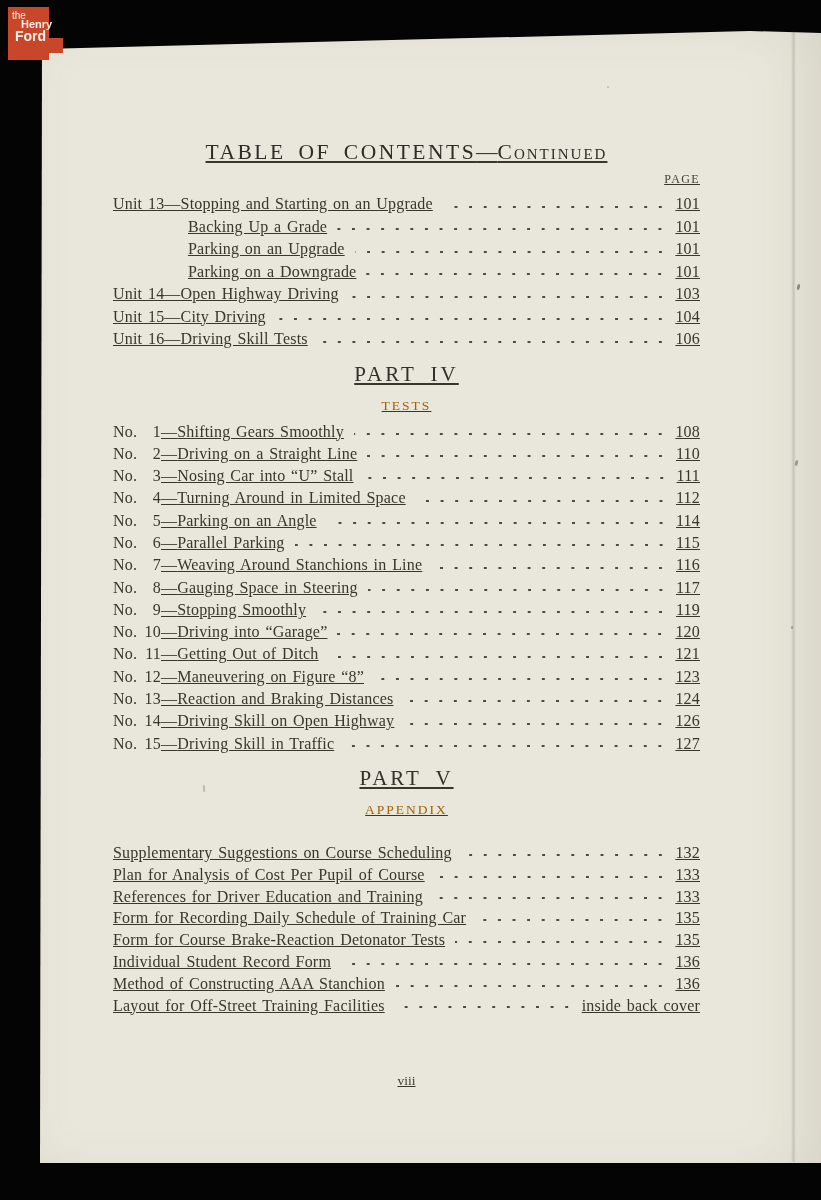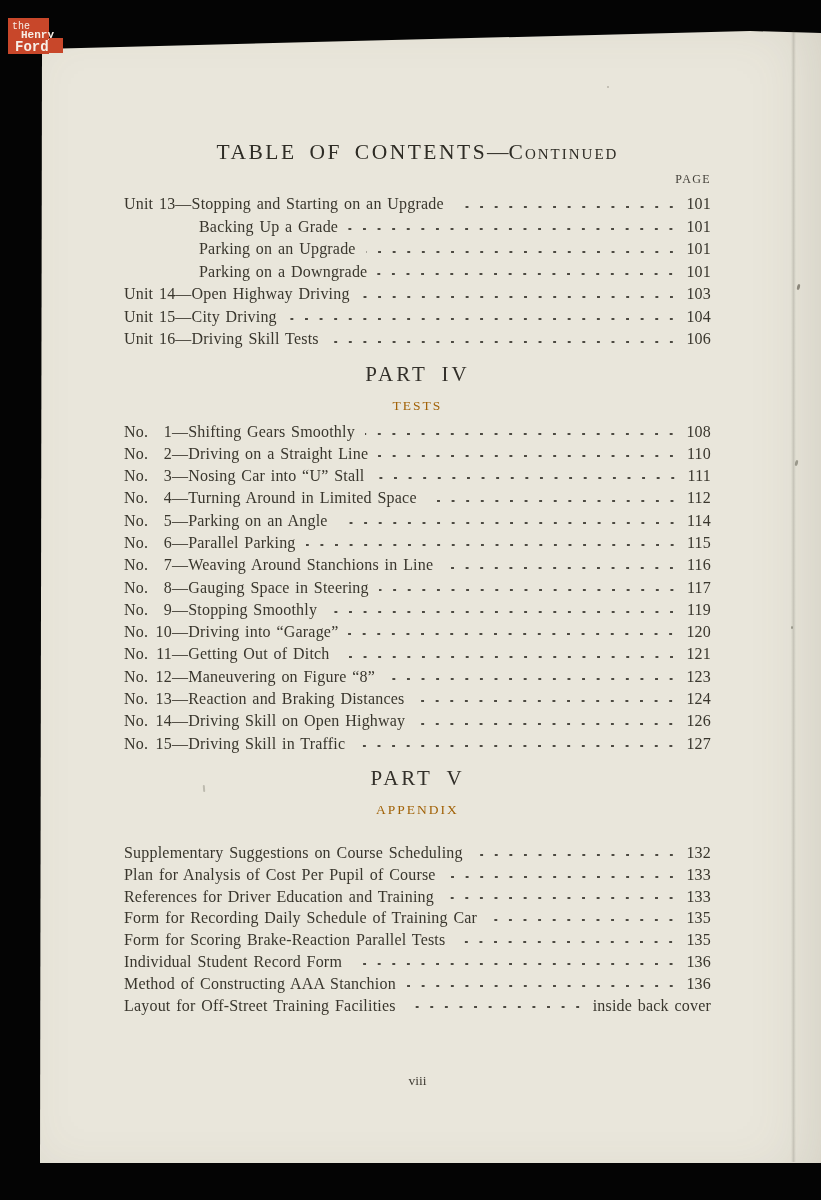--- a/index.html
+++ b/index.html
@@ -13,22 +13,23 @@
     position:absolute; inset:0;
     background:var(--paper,#e9e6db);
     clip-path:polygon(42px 49px, 750px 31px, 821px 33px, 821px 1163px, 40px 1163px);
     box-shadow:inset 0 0 70px rgba(96,90,70,0.20);
   }
   .crease {
     position:absolute; left:791px; top:30px; bottom:38px; width:5px;
     background:linear-gradient(to right, rgba(0,0,0,0), rgba(60,58,48,0.16), rgba(0,0,0,0));
   }
   .content {
-    position:absolute; left:124px; top:0; width:587px;
+    position:absolute; left:113px; top:0; width:587px;
     color:var(--ink,#39362d);
+    text-decoration:underline;
   }
   .title {
     margin:140px 0 0 0; font-weight:normal; text-align:center;
     font-size:21.5px; line-height:24px; letter-spacing:2.5px; word-spacing:5px;
     color:#2e2c25;
   }
   .title .dash { letter-spacing:0; }
   .title .cont { font-variant:small-caps; letter-spacing:2px; }
   .page-label {
     margin-top:9px; text-align:right; font-size:12px; line-height:12px;
@@ -58,22 +59,22 @@
     font-size:21px; line-height:18px; letter-spacing:3px; word-spacing:6px; color:#33302a;
   }
   .part-sub {
     margin:15px 0 0 0; text-align:center; font-weight:normal;
     font-size:13.5px; line-height:15px; letter-spacing:2px; color:#a16207;
   }
   .folio { margin-top:57px; text-align:center; font-size:13.5px; color:#3f3c33; }
   
   .logo { position:absolute; left:0; top:0; width:70px; height:60px; z-index:5;
           font-family:"Liberation Sans",sans-serif; }
-  .logo-main { position:absolute; left:8px; top:18px; width:41px; height:36px;
-               background:var(--logo-red,#c8472a);font-family:Liberation Mono, monospace; }
+  .logo-main { position:absolute; left:8px; top:7px; width:41px; height:53px;
+               background:var(--logo-red,#c8472a); }
   .logo-chip { position:absolute; left:49px; top:38px; width:14px; height:15px;
                background:var(--logo-red,#c8472a); }
   .l-the   { position:absolute; left:4px;  top:3px;  font-size:10px; color:#f7efe7; }
   .l-henry { position:absolute; left:13px; top:11px; font-size:11px; font-weight:bold; color:#f7efe7; }
   .l-ford  { position:absolute; left:7px;  top:21px; font-size:14px; font-weight:bold; color:#f7efe7; }
   
   .speck { position:absolute; background:#6d6a5e; border-radius:50%; }
   .sp1 { left:797px; top:284px; width:3px; height:6px; transform:rotate(14deg); opacity:.75; }
   .sp2 { left:795px; top:460px; width:3px; height:6px; transform:rotate(14deg); opacity:.6; }
   .sp3 { left:791px; top:626px; width:2px; height:3px; opacity:.6; }
@@ -268,21 +269,21 @@
           <span class="pnum">133</span>
         </div>
 
         <div class="row">
           <span class="label">Form for Recording Daily Schedule of Training Car</span>
           <span class="leader"></span>
           <span class="pnum">135</span>
         </div>
 
         <div class="row">
-          <span class="label">Form for Scoring Brake-Reaction Parallel Tests</span>
+          <span class="label">Form for Course Brake-Reaction Detonator Tests</span>
           <span class="leader"></span>
           <span class="pnum">135</span>
         </div>
 
         <div class="row">
           <span class="label">Individual Student Record Form</span>
           <span class="leader"></span>
           <span class="pnum">136</span>
         </div>
 

